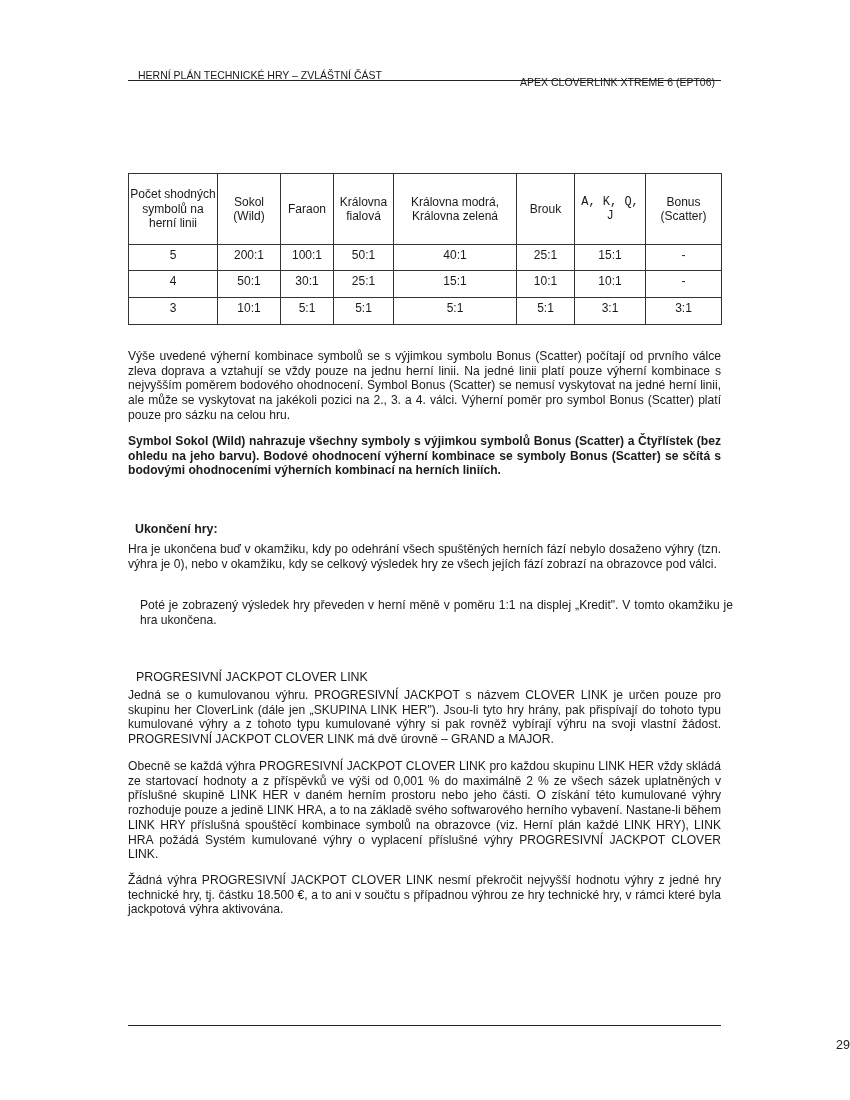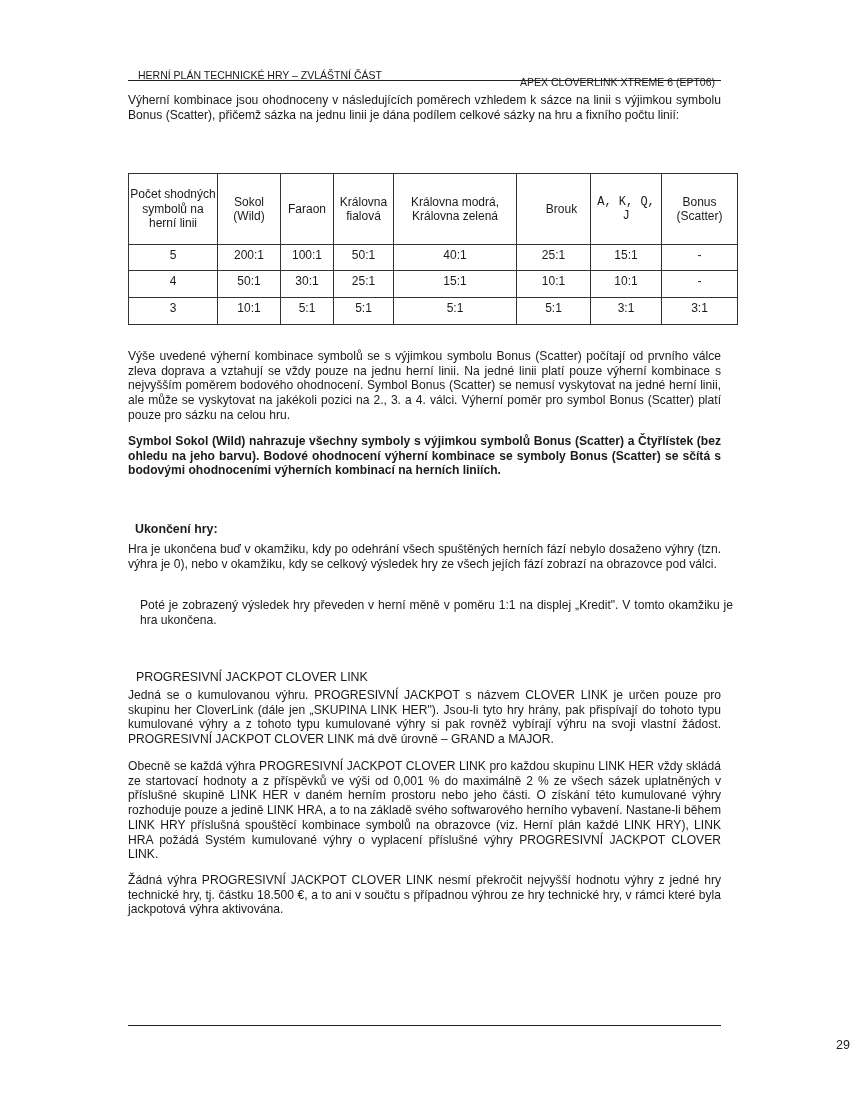--- a/index.html
+++ b/index.html
@@ -26,31 +26,30 @@
 <body>
 
 <div class="page">
 
   <div class="header">
     <span class="left">HERNÍ PLÁN TECHNICKÉ HRY – ZVLÁŠTNÍ ČÁST</span>
     <span class="right">APEX CLOVERLINK XTREME 6 (EPT06)</span>
   </div>
   <div class="header-rule"></div>
 
-  <p class="para" style="top: 93px;">Výherní kombinace jsou ohodnoceny v následujících poměrech vzhledem k sázce na linii s výjimkou symbolu Bonus (Scatter), přičemž sázka na jednu linii je dána podílem celkové sázky na hru a fixního počtu linií:</p>
 
   <table class="payout">
     <thead>
       <tr>
         <th style="width: 88px; text-align: center;">Počet shodných symbolů na herní linii</th>
         <th style="width: 62px;">Sokol (Wild)</th>
         <th style="width: 52px;">Faraon</th>
         <th style="width: 59px;">Královna fialová</th>
         <th style="width: 122px;">Královna modrá, Královna zelená</th>
-        <th style="width: 57px; padding-left: 16px;">Brouk</th>
+        <th style="width: 57px;">Brouk</th>
         <th style="width: 70px; font-family: Liberation Mono, monospace;">A, K, Q, J</th>
         <th style="width: 75px;">Bonus (Scatter)</th>
       </tr>
     </thead>
     <tbody>
       <tr class="r1">
         <td>5</td>
         <td>200:1</td>
         <td>100:1</td>
         <td>50:1</td>

